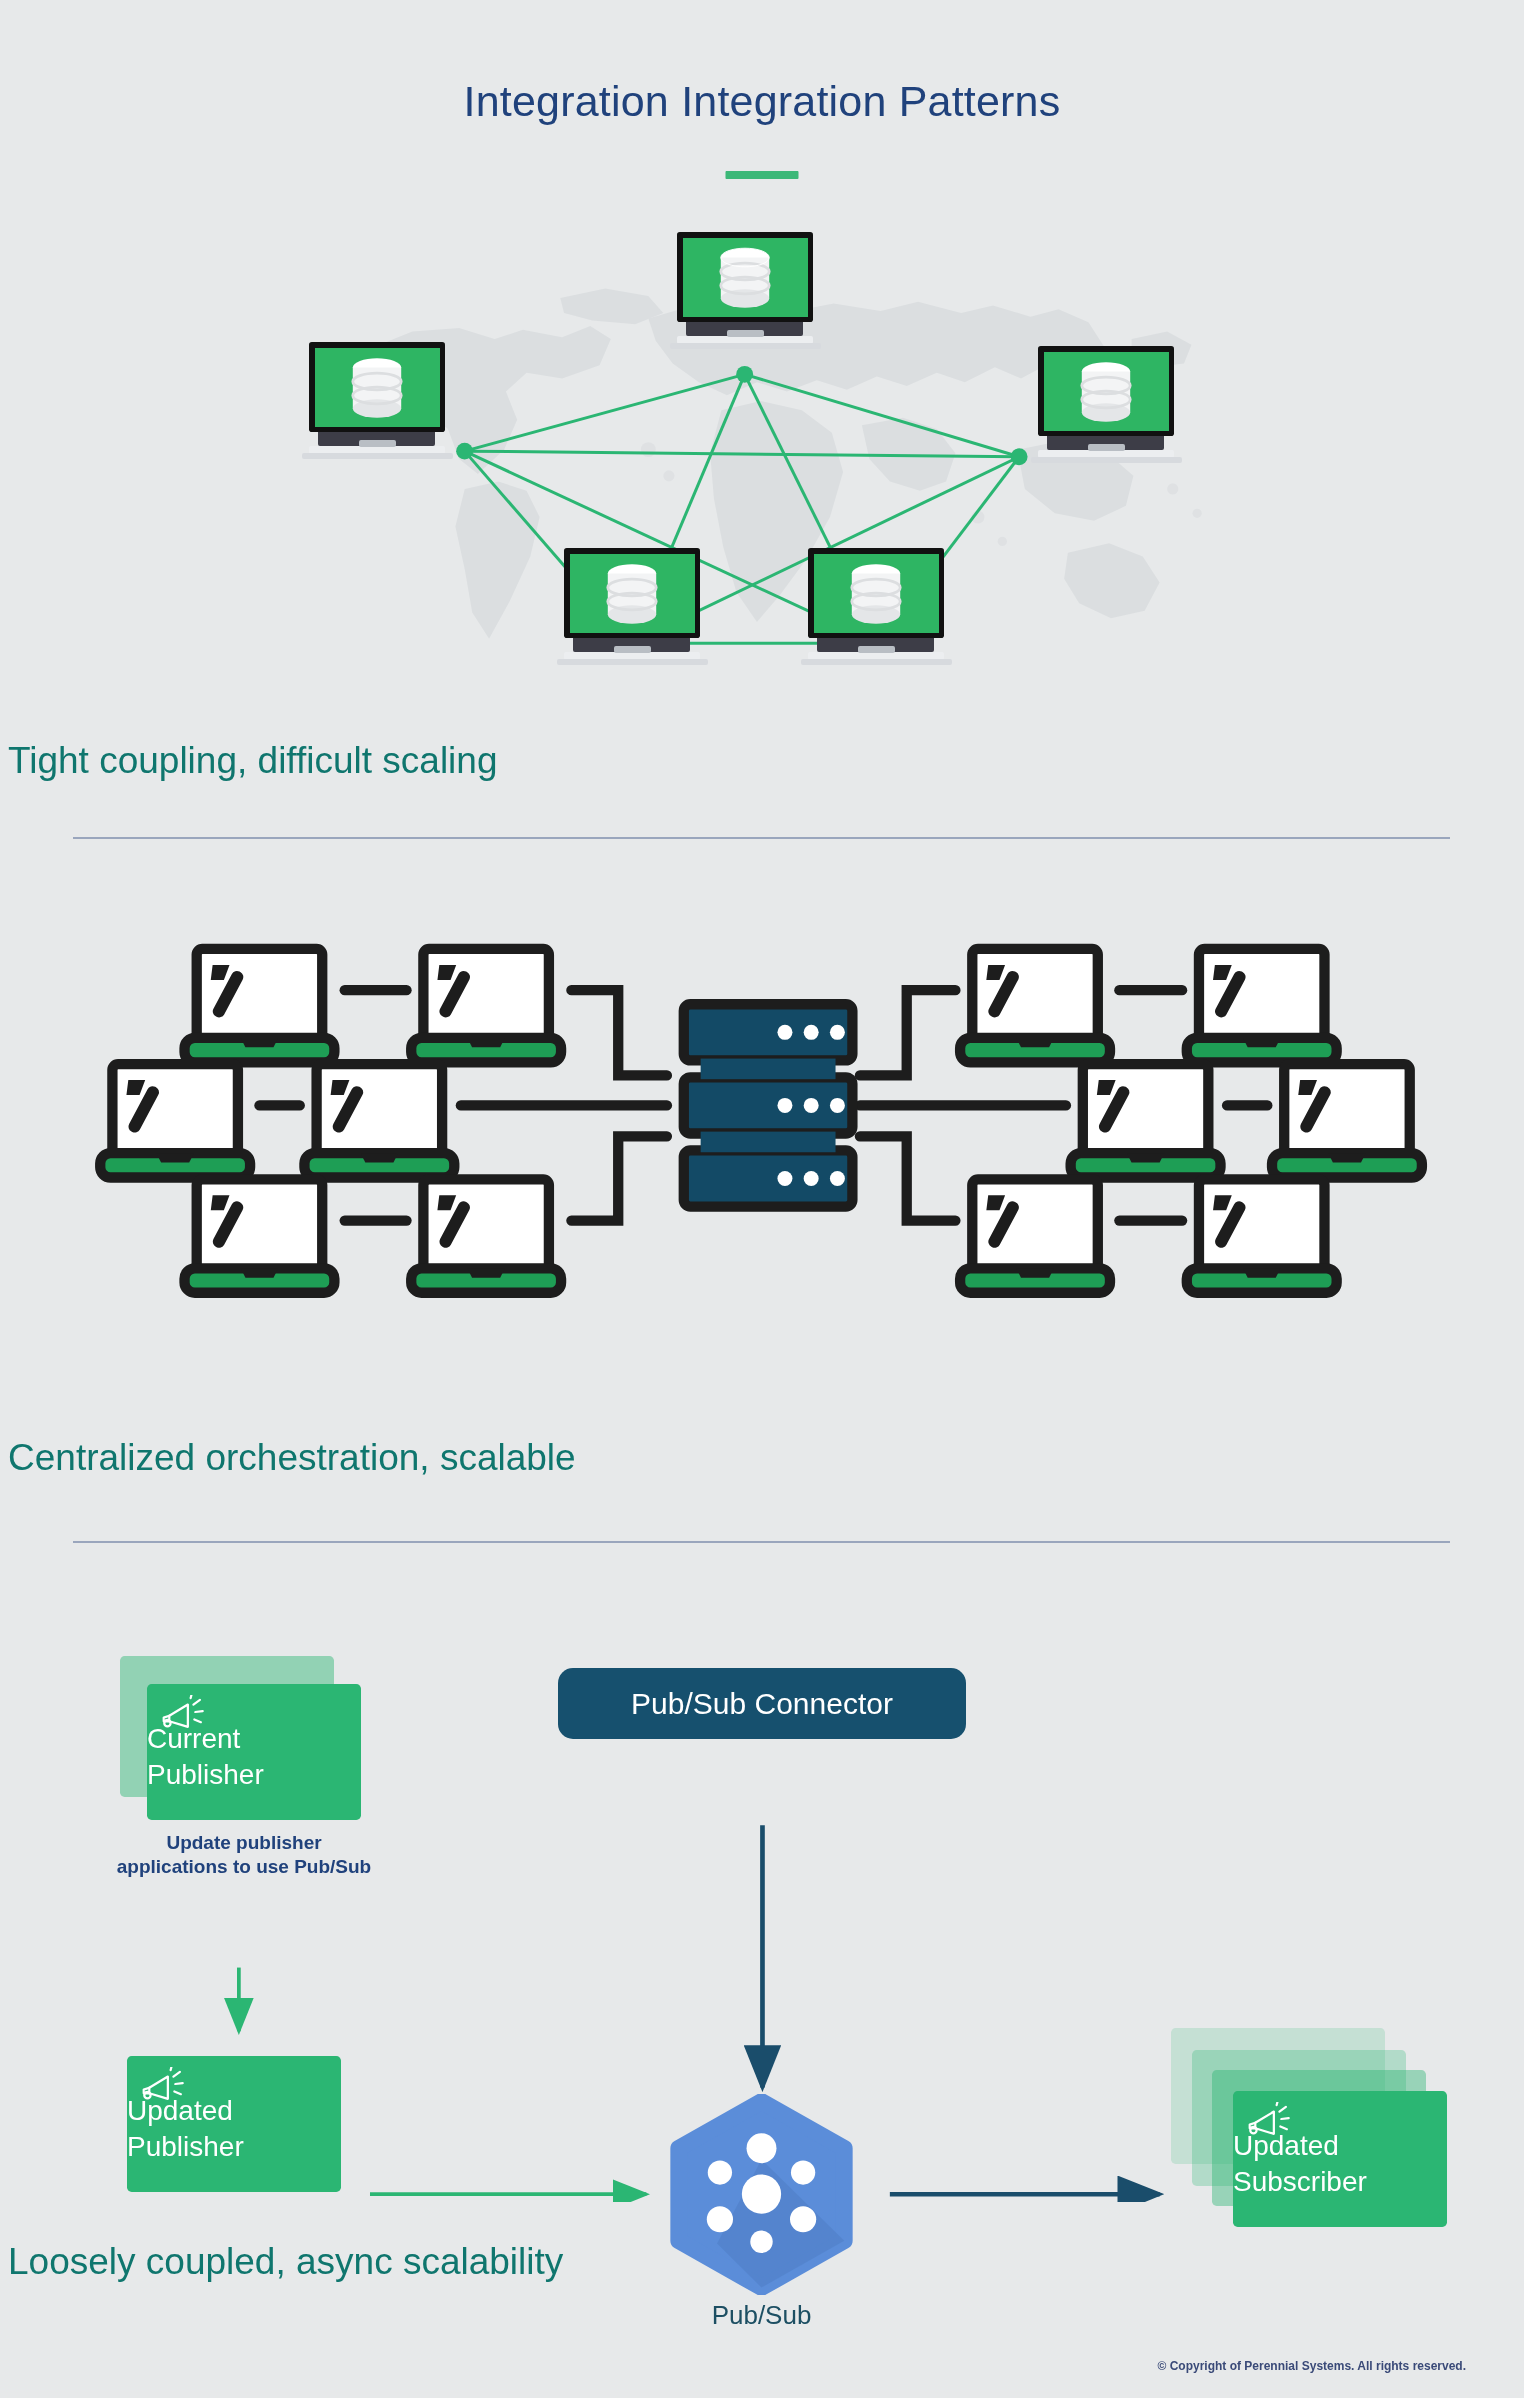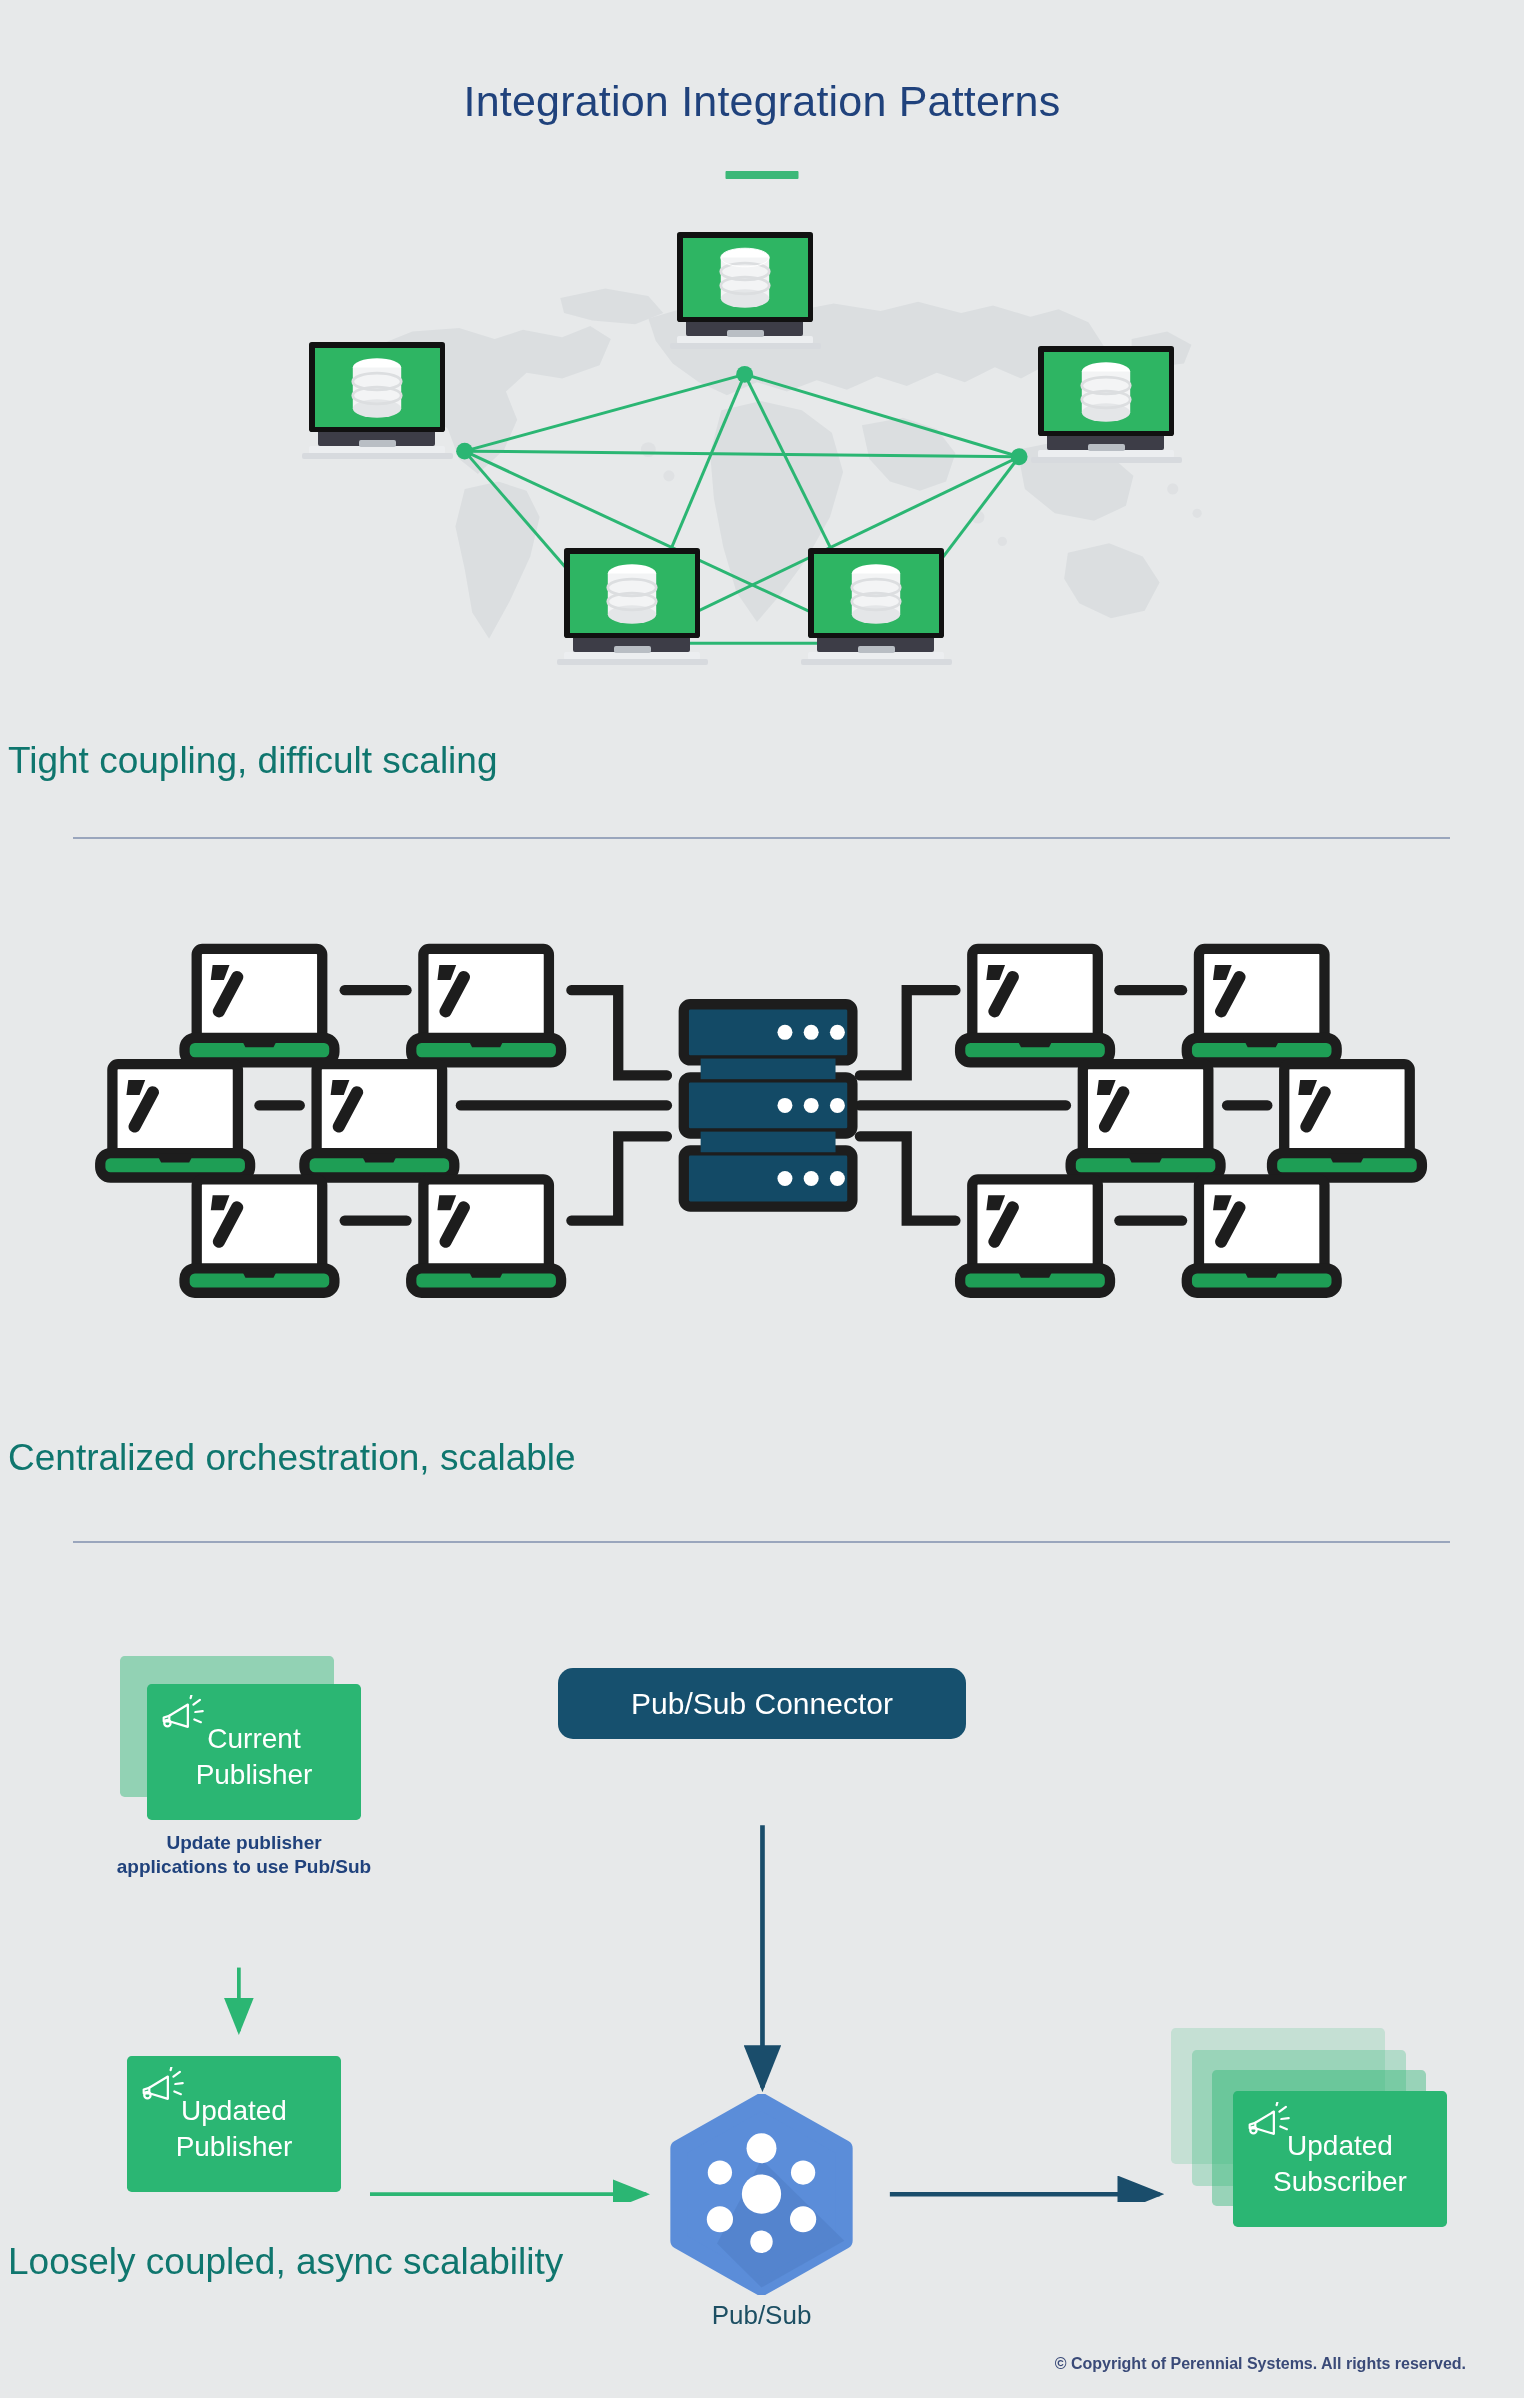--- a/index.html
+++ b/index.html
@@ -67,42 +67,42 @@
 
   
   #sec3{position:absolute;left:0;top:1602px;width:1524px;height:600px;}
   #sec3svg{position:absolute;left:0;top:0;width:1524px;height:600px;}
 
   .card{
     position:absolute;border-radius:4.7px;background:#2bb673;
     color:#fff;box-sizing:border-box;
   }
   .card .lbl{
-    position:absolute;left:0;width:100%;text-align:center;
+    position:absolute;left:0;width:100%;
     font-size:28px;line-height:36px;color:#fff;
   }
   .ghost{position:absolute;border-radius:4.7px;background:#2bb673;}
 
   .connector-box{
     position:absolute;background:#16506e;border-radius:15px;
     color:#fff;display:flex;align-items:center;justify-content:center;
     font-size:30px;
   }
   .hexlabel{
     position:absolute;left:0;width:100%;text-align:center;
     font-size:26px;color:#1d4f63;
   }
   .smallcap{
     position:absolute;text-align:center;font-size:19px;line-height:24px;
     color:#20427c;font-weight:bold;
   }
 
   .footer{
     position:absolute;right:58px;bottom:26px;
-    font-size:16px;color:#3a4a78;font-weight:bold;
+    font-size:12px;color:#3a4a78;font-weight:bold;
   }
 </style>
 </head>
 <body>
 
 <div class="page">
 
   <div class="title">Integration Integration Patterns</div>
   <div class="title-rule"></div>
 

